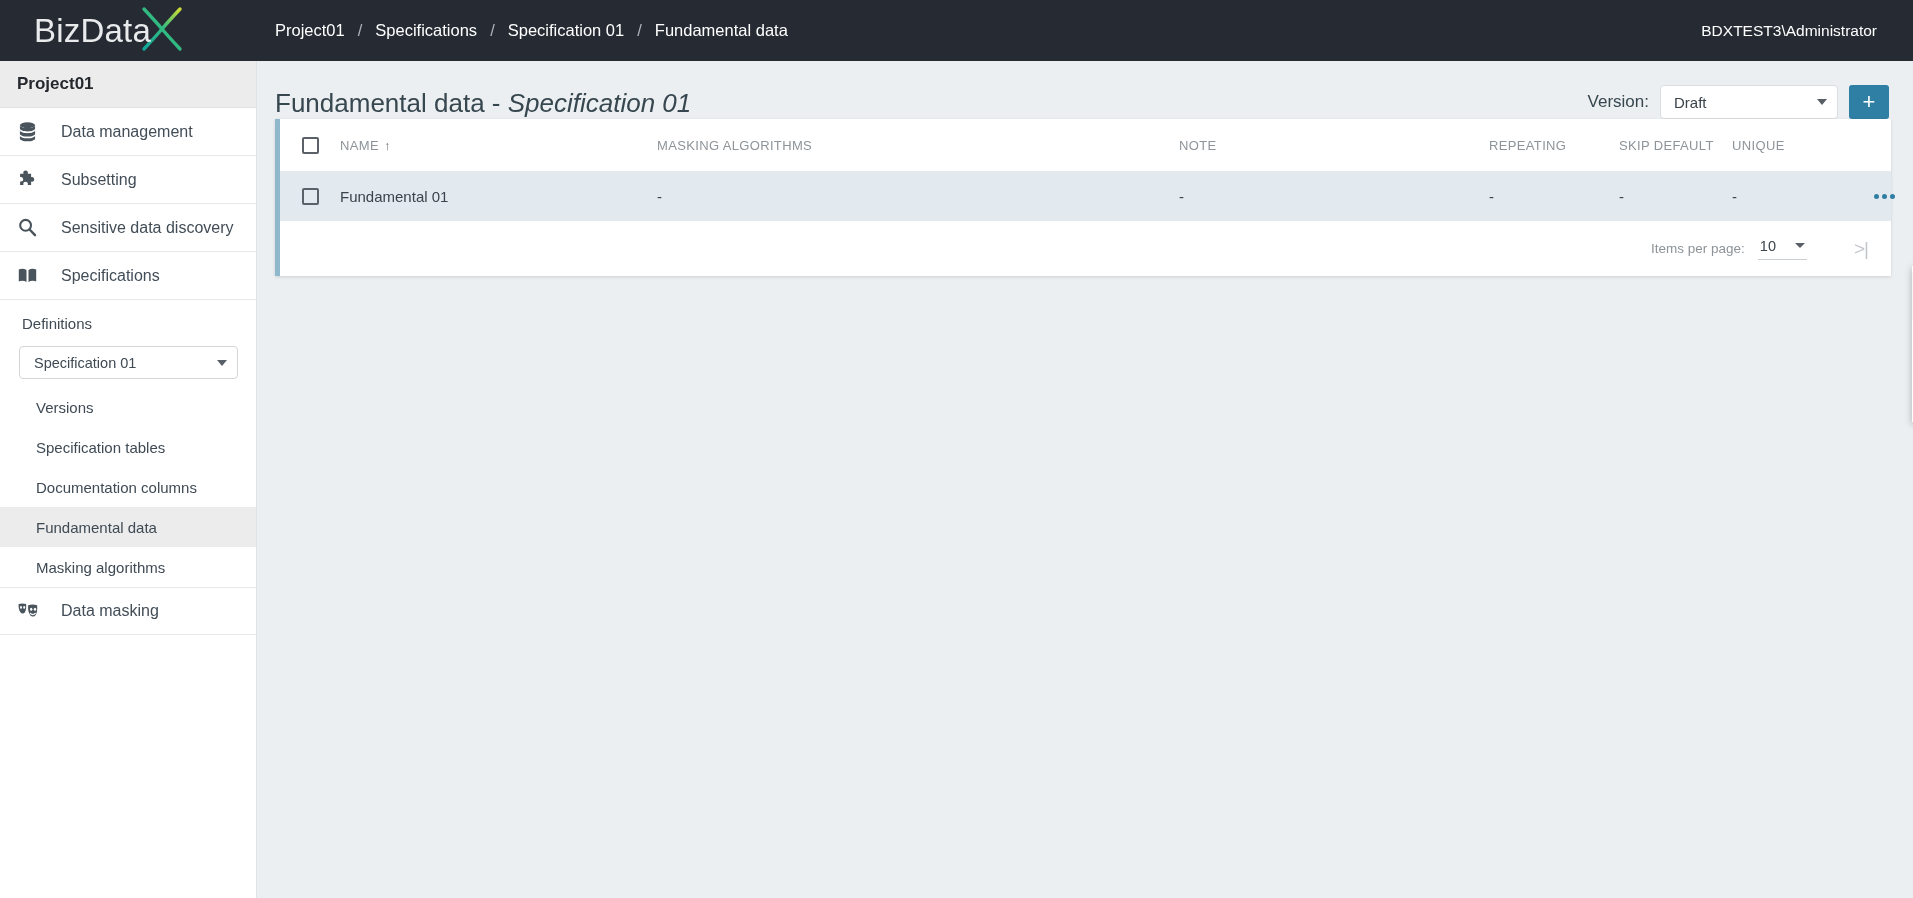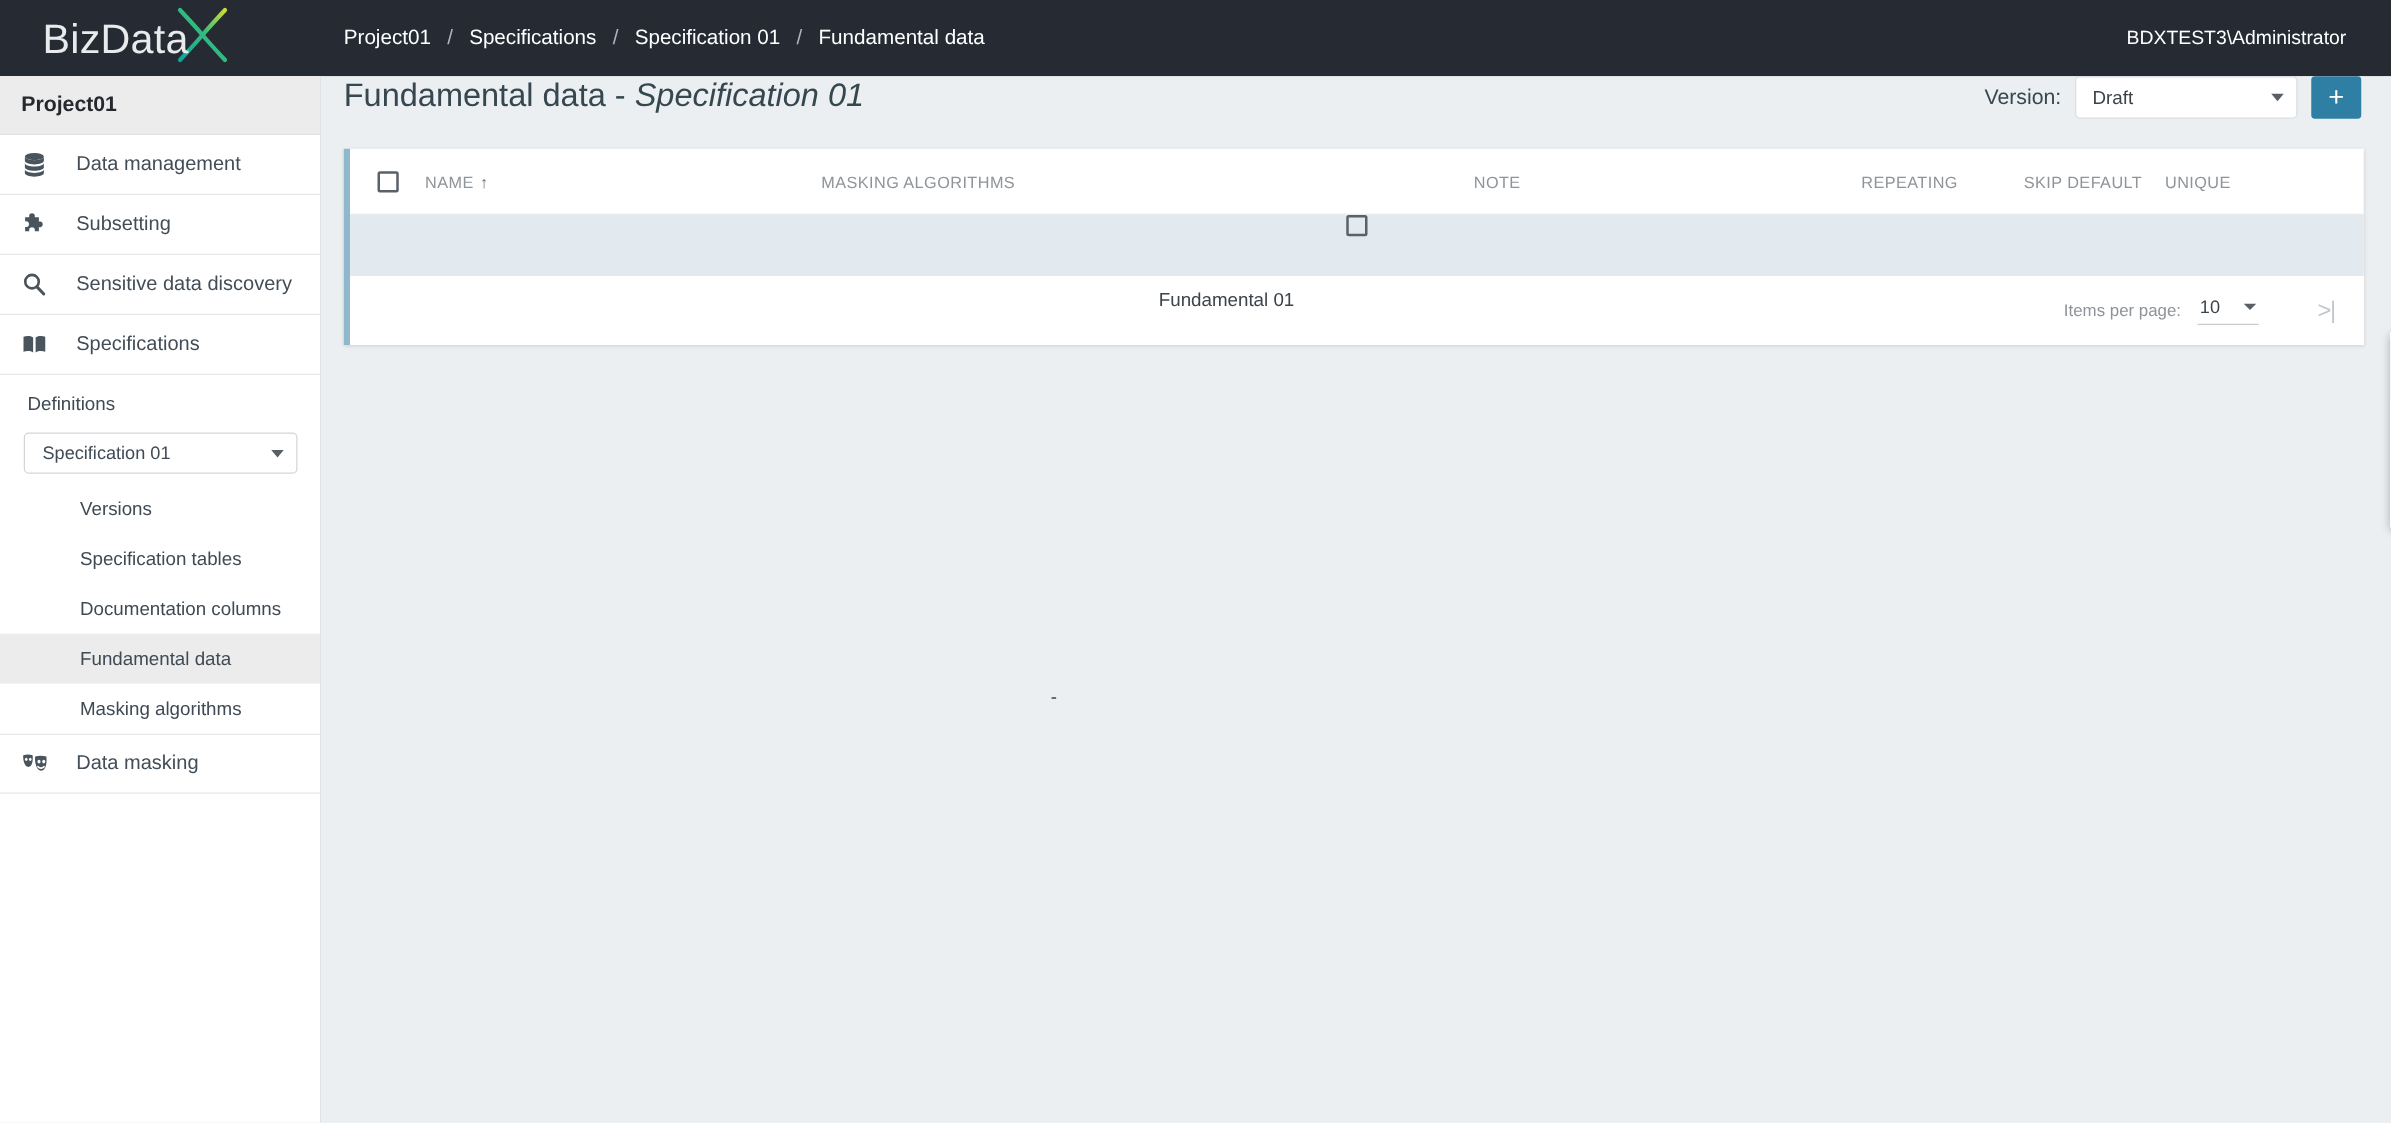--- a/index.html
+++ b/index.html
@@ -80,42 +80,42 @@
   }
   .spec-select .sv { font-size: 14.5px; color: #3f4a54; flex: 1; }
   .caret {
     width: 0; height: 0;
     border-left: 5.5px solid transparent;
     border-right: 5.5px solid transparent;
     border-top: 6px solid #585f66;
   }
   .sub-item {
     height: 40px; display: flex; align-items: center;
-    padding-left: 64px; font-size: 15px; color: #3f4a54;
+    padding-left: 36px; font-size: 15px; color: #3f4a54;
     cursor: pointer; background: #fff;
   }
   .sub-item.active { background: #ececec; }
   .nav-item.lower { border-top: 1px solid #e8e8e8; }
 
   .footer {
     position: absolute; left: 0; bottom: 0;
     width: 256px; padding-bottom: 12px;
     text-align: center; font-size: 13.5px; color: #353a3f;
     line-height: 20px;
   }
   .footer a { color: #2e7cc4; text-decoration: none; display: block; }
 
   
   .main {
     position: absolute; left: 257px; top: 61px;
     width: 1656px; height: 837px;
     background: #eceff1;
   }
   .page-head {
-    height: 58px; display: flex; align-items: flex-start;
+    height: 58px; display: flex; align-items: flex-end;
     padding: 0 24px 0 18px;
   }
   .page-title {
     font-size: 26px; color: #37474f; font-weight: 400;
     white-space: pre;
   }
   .page-title i { font-style: italic; }
   .ver-wrap { margin-left: auto; display: flex; align-items: center; gap: 11px; }
   .ver-label { font-size: 17px; color: #37474f; }
   .ver-select {
@@ -139,21 +139,21 @@
     background: #fff;
     border-left: 5px solid #90b8cd;
     box-shadow: 0 1px 3px rgba(0,0,0,.13);
     position: relative;
   }
   .thead, .trow {
     display: flex; align-items: center;
     height: 53px;
   }
   .thead { border-bottom: 1px solid #e6eaec; }
-  .trow { background: #e2e9ef; height: 49px; flex-direction: column; }
+  .trow { background: #e2e9ef; height: 49px; }
   .cb-cell { width: 60px; flex: 0 0 60px; display: flex; justify-content: center; }
   .cbx {
     width: 17px; height: 17px; border: 2px solid #5a6168;
     border-radius: 2px; background: transparent; cursor: pointer;
   }
   .th {
     font-size: 13px; color: #8e9499; letter-spacing: .35px;
     text-transform: uppercase;
   }
   .td { font-size: 15px; color: #3a444c; }

